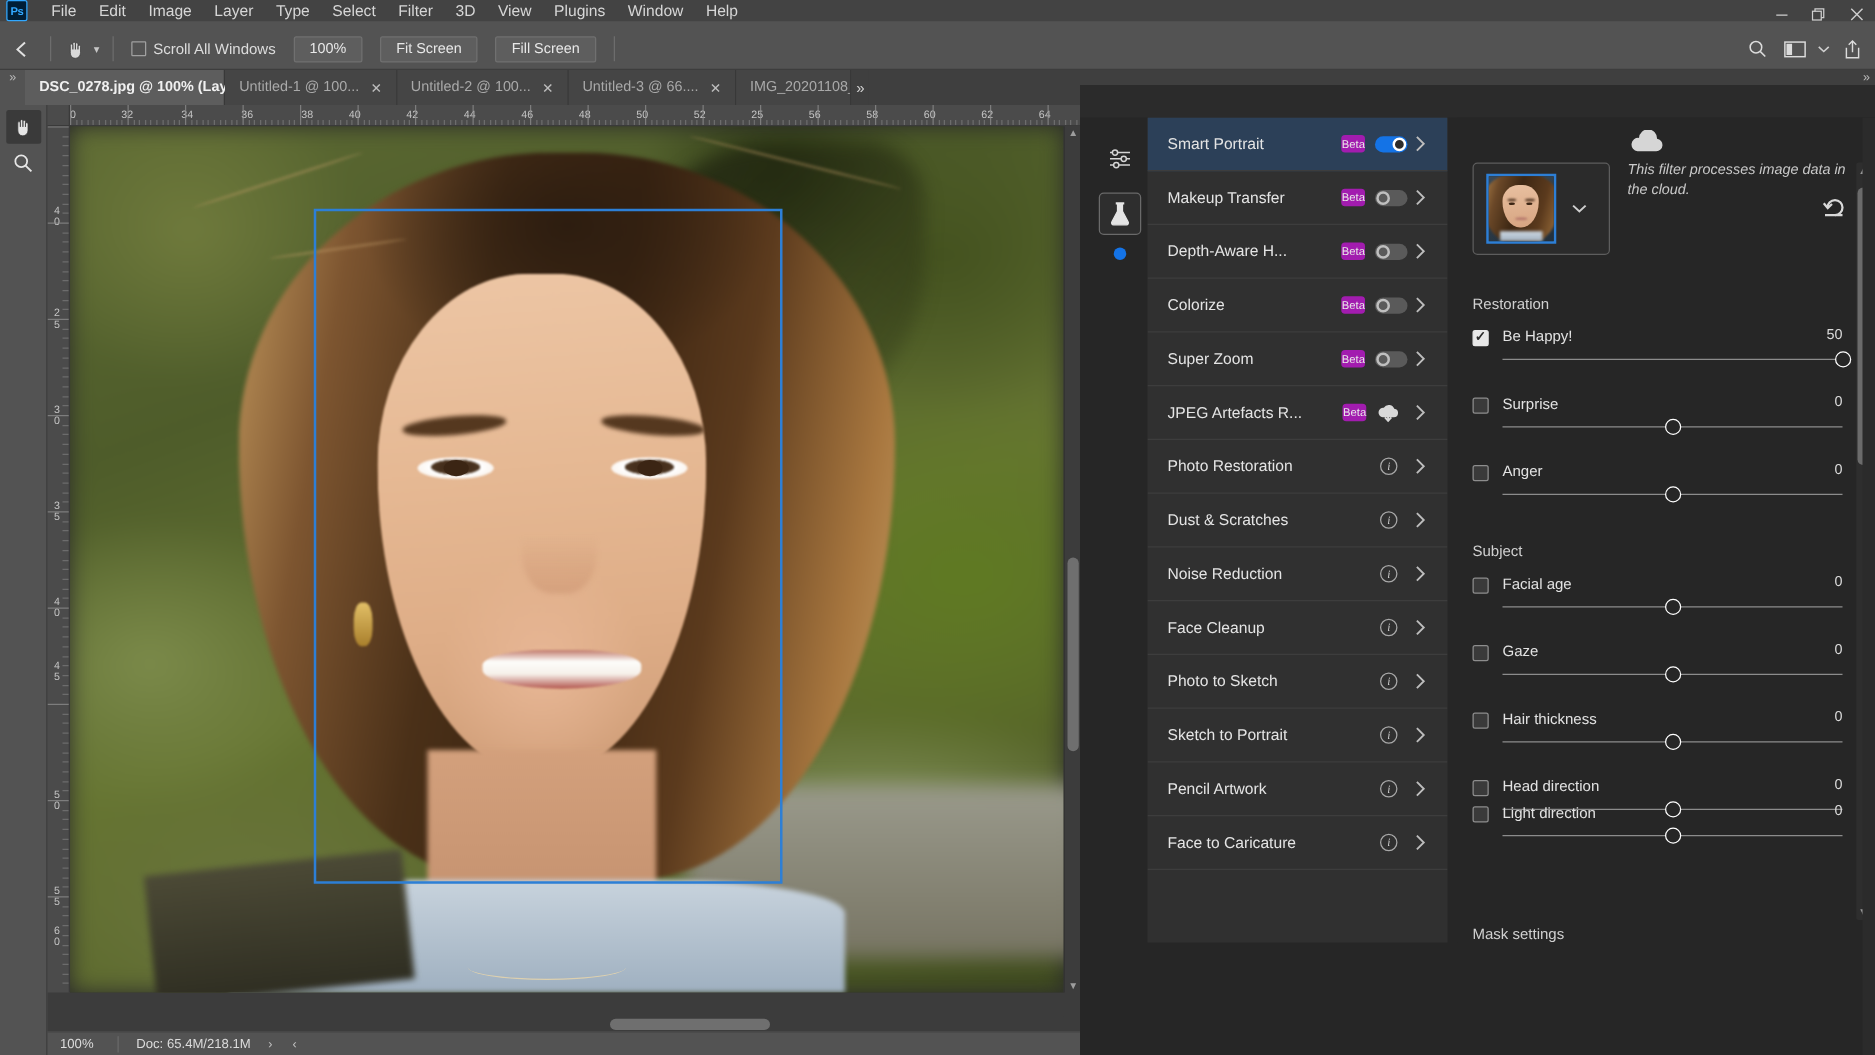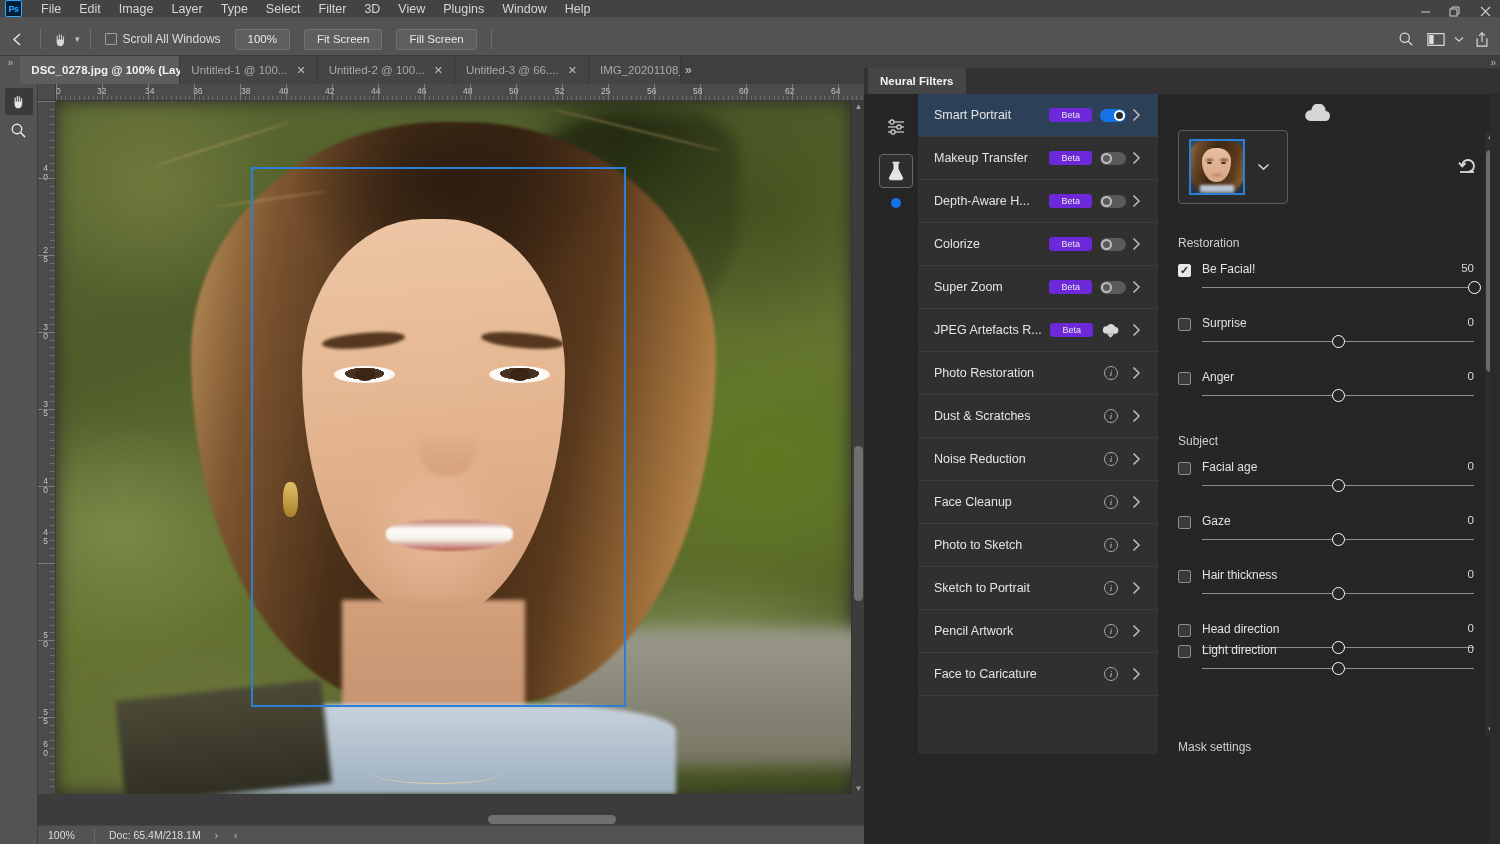--- a/index.html
+++ b/index.html
@@ -309,22 +309,22 @@
     position: absolute; left: 54px; top: 0; width: 240px; height: 660px;
     background: #303030; overflow: hidden;
   }
   .nf-row {
     height: 43px; display: flex; align-items: center; padding: 0 0 0 16px;
     border-bottom: 1px solid #3d3d3d; color: #e4e4e4; font-size: 12.5px;
   }
   .nf-row.selected { background: #2c4058; }
   .nf-row .rname { flex: 1; white-space: nowrap; overflow: hidden; }
   .beta-pill {
-    background: #6d28d9; color: #e9e9e9; font-size: 9px;
-    border-radius: 3px; padding: 2px 12px; margin-right: 8px;
+    background: #a21caf; color: #e9e9e9; font-size: 9px;
+    border-radius: 3px; padding: 2px 0; margin-right: 8px;
   }
   .toggle {
     width: 26px; height: 13px; border-radius: 7px; background: #5a5a5a;
     position: relative; margin-right: 6px; flex-shrink: 0;
   }
   .toggle .knob {
     position: absolute; left: 1px; top: 1px; width: 11px; height: 11px;
     border-radius: 50%; border: 2px solid #bfbfbf; background: transparent;
     box-sizing: border-box;
   }
@@ -905,23 +905,20 @@
 
     <div class="statusbar">
       <div class="status-zoom">100%</div>
       <div class="status-doc">Doc: 65.4M/218.1M</div>
       <div class="status-arrow">›</div>
       <div class="status-arrow" style="padding-left:16px">‹</div>
     </div>
   </div>
 
   <div class="nf">
-    <div class="nf-tabstrip">
-      <div class="nf-tab">Neural Filters</div>
-    </div>
 
     <div class="nf-body">
 
       <div class="nf-rail">
         <div class="nf-rail-ico">
           <svg width="20" height="18" viewBox="0 0 20 18">
             <line x1="2" y1="4" x2="18" y2="4" stroke="#d4d4d4" stroke-width="1.2"></line>
             <line x1="2" y1="9" x2="18" y2="9" stroke="#d4d4d4" stroke-width="1.2"></line>
             <line x1="2" y1="14" x2="18" y2="14" stroke="#d4d4d4" stroke-width="1.2"></line>
             <circle cx="6" cy="4" r="2.1" fill="#2b2b2b" stroke="#d4d4d4" stroke-width="1.2"></circle>
@@ -1108,33 +1105,34 @@
                 <polyline points="1.5,1.5 6.5,6.2 11.5,1.5" fill="none" stroke="#cfcfcf" stroke-width="1.6"></polyline>
               </svg>
           </div>
         </div>
 
         <div class="cloud-big">
           <svg width="30" height="20" viewBox="0 0 30 20">
             <path d="M8 17h15a5 5 0 00.6-9.96A7 7 0 009.2 6.3 4.9 4.9 0 008 17z" fill="#d6d6d6"></path>
           </svg>
         </div>
+        <div class="cloud-note">This filter processes image data in the cloud.</div>
         <div class="reset-ico">
           <svg width="20" height="16" viewBox="0 0 20 16">
             <path d="M4 8a6 6 0 116 6" fill="none" stroke="#d9d9d9" stroke-width="1.8"></path>
             <polyline points="1,4.6 4.2,8.4 7.6,5.2" fill="none" stroke="#d9d9d9" stroke-width="1.8"></polyline>
             <line x1="2" y1="14" x2="16" y2="14" stroke="#d9d9d9" stroke-width="1.8"></line>
           </svg>
         </div>
 
         <div id="settings-sections">
             <div class="sec-title" style="top: 142px;">Restoration</div>
             <div class="slider-row" style="top: 170px;">
               <div class="sr-check checked"></div>
-              <div class="sr-label">Be Facial!</div>
+              <div class="sr-label">Be Happy!</div>
               <div class="sr-value">50</div>
               <div class="sr-track"></div>
               <div class="sr-knob" style="left: 289.5px;"></div>
             </div>
             <div class="slider-row" style="top: 224px;">
               <div class="sr-check"></div>
               <div class="sr-label">Surprise</div>
               <div class="sr-value">0</div>
               <div class="sr-track"></div>
               <div class="sr-knob" style="left: 153.5px;"></div>

